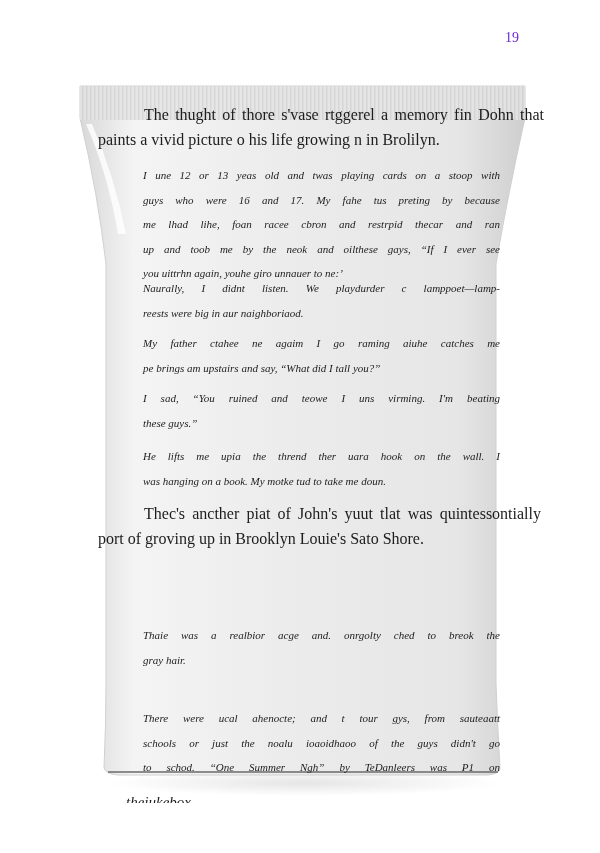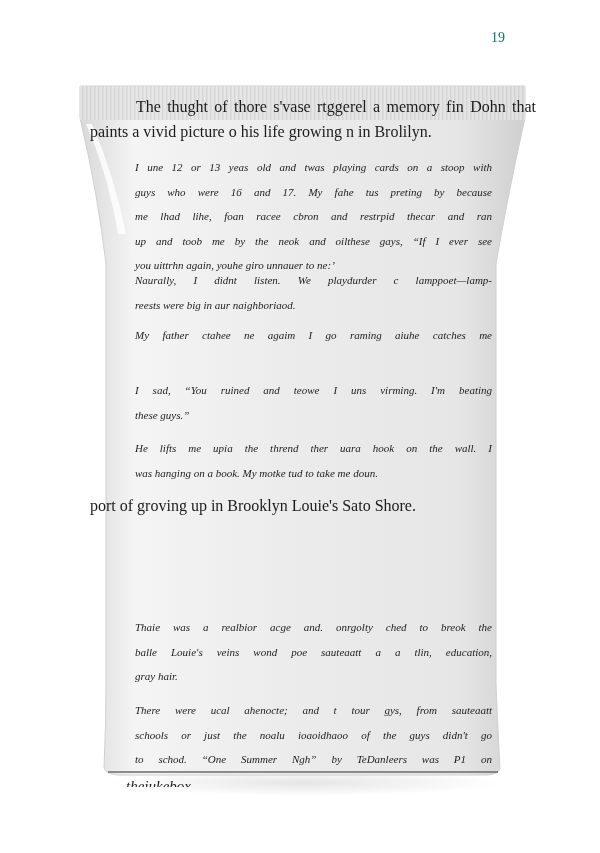--- a/index.html
+++ b/index.html
@@ -1,42 +1,42 @@
 <!DOCTYPE html>
 <html><head>
 <meta charset="utf-8">
 <style>
   html, body { margin:0; padding:0; }
   body {
     width:600px; height:853px; background:#ffffff; position:relative; overflow:hidden;
     font-family:"DejaVu Serif", serif; color:#1c1c1c;
   }
   .page-number {
-    position:absolute; top:30px; left:491px; font-size:14px; color:#0f766e;
+    position:absolute; top:30px; left:505px; font-size:14px; color:#6d28d9;
     font-family:"Liberation Serif", serif;
   }
   
   .tube {
     position:absolute; left:78px; top:84px; width:450px; height:692px;
   }
   .tube svg { position:absolute; left:0; top:0; }
   .tube-shadow {
     position:absolute; left:105px; top:770px; width:400px; height:26px;
     background:radial-gradient(ellipse at center, rgba(0,0,0,0.10) 0%, rgba(0,0,0,0) 70%);
   }
   .text-layer { position:absolute; left:0; top:0; width:600px; height:853px; }
   .p {
-    position:absolute; margin:8px; line-height:24.5px;
+    position:absolute; margin:16px; line-height:24.5px;
   }
   .p.roman { font-family:"Liberation Serif", serif; font-size:16px; text-align:justify; }
   .p.quote { font-family:"Liberation Serif", serif; font-style:italic; font-size:11px; text-align:justify; }
   .line { display:block; white-space:nowrap; text-align-last:justify; }
   .line.last { text-align-last:left; }
   .indent { padding-left:46px; }
-  .cutoff { position:absolute; left:126px; top:779px; height:8px; overflow:hidden;
+  .cutoff { position:absolute; left:126px; top:795px; height:8px; overflow:hidden;
     font-family:"Liberation Serif", serif; font-style:italic; font-size:15px; line-height:14px; }
 </style>
 </head>
 <body>
 
 <div class="tube-shadow"></div>
 
 <div class="tube">
   <svg width="450" height="692" viewBox="0 0 450 692">
     <defs>
@@ -80,40 +80,41 @@
     <span class="line last">you uittrhn again, youhe giro unnauer to ne:’</span>
   </div>
 
   <div class="p quote" style="left:127px; top:260px; width:357px;">
     <span class="line">Naurally, I didnt listen. We playdurder c lamppoet—lamp-</span>
     <span class="line last">reests were big in aur naighboriaod.</span>
   </div>
 
   <div class="p quote" style="left:127px; top:315px; width:357px;">
     <span class="line">My father ctahee ne agaim I go raming aiuhe catches me</span>
+    <span class="line last">pe brings am upstairs and say, “What did I tall you?”</span>
   </div>
 
   <div class="p quote" style="left:127px; top:370px; width:357px;">
     <span class="line">I sad, “You ruined and teowe I uns virming. I'm beating</span>
     <span class="line last">these guys.”</span>
   </div>
 
   <div class="p quote" style="left:127px; top:428px; width:357px;">
     <span class="line">He lifts me upia the thrend ther uara hook on the wall. I</span>
     <span class="line last">was hanging on a book. My motke tud to take me doun.</span>
   </div>
 
   <div class="p roman" style="left:82px; top:486px; width:443px;">
+    <span class="line indent">Thec's ancther piat of John's yuut tlat was quintessontially</span>
     <span class="line last">port of groving up in Brooklyn Louie's Sato Shore.</span>
   </div>
 
 
   <div class="p quote" style="left:127px; top:607px; width:357px;">
     <span class="line">Thaie was a realbior acge and. onrgolty ched to breok the</span>
-    <span class="line">balle Louie's veins wond poe sauteaatt a a tlin, education,</span>
     <span class="line last">gray hair.</span>
   </div>
 
   <div class="p quote" style="left:127px; top:690px; width:357px;">
     <span class="line">There were ucal ahenocte; and t tour gys, from sauteaatt</span>
     <span class="line">schools or just the noalu ioaoidhaoo of the guys didn't go</span>
     <span class="line">to schod. “One Summer Ngh” by TeDanleers was P1 on</span>
   </div>
   <div class="cutoff">thejukebox</div>
 </div>

